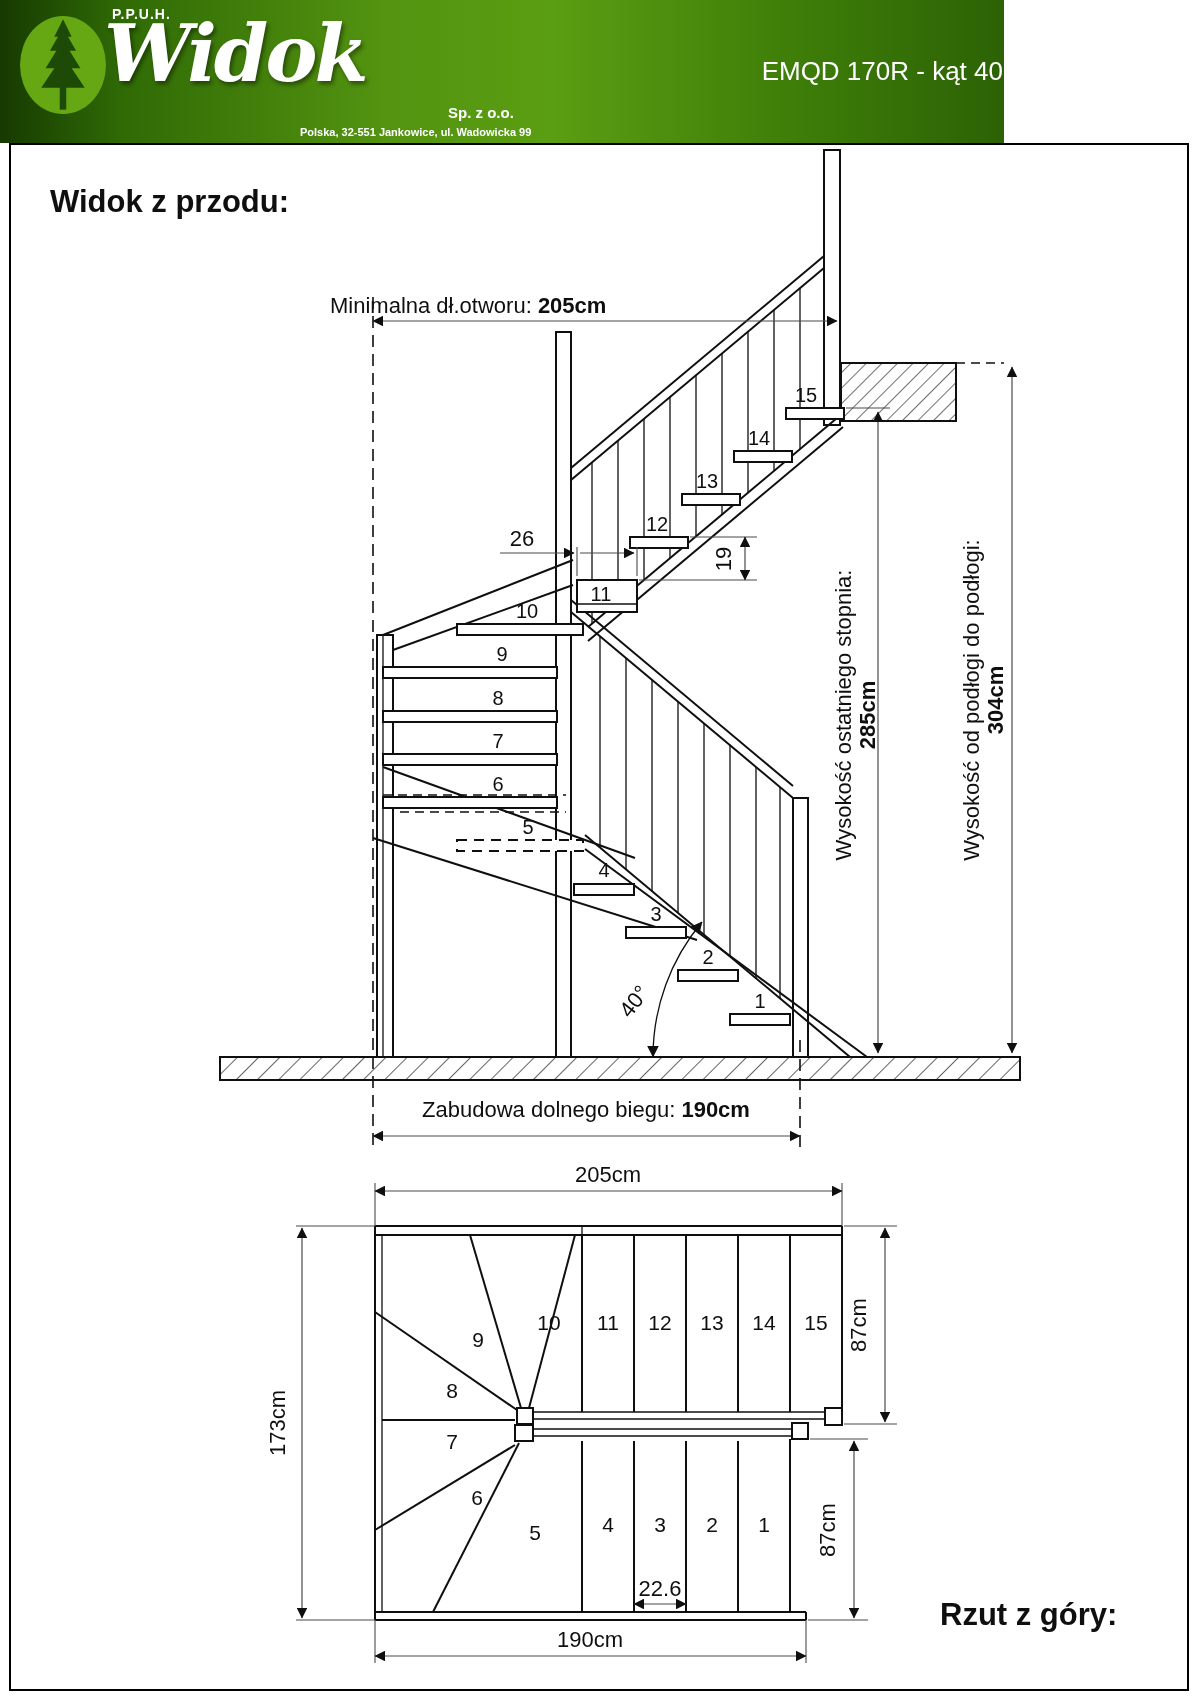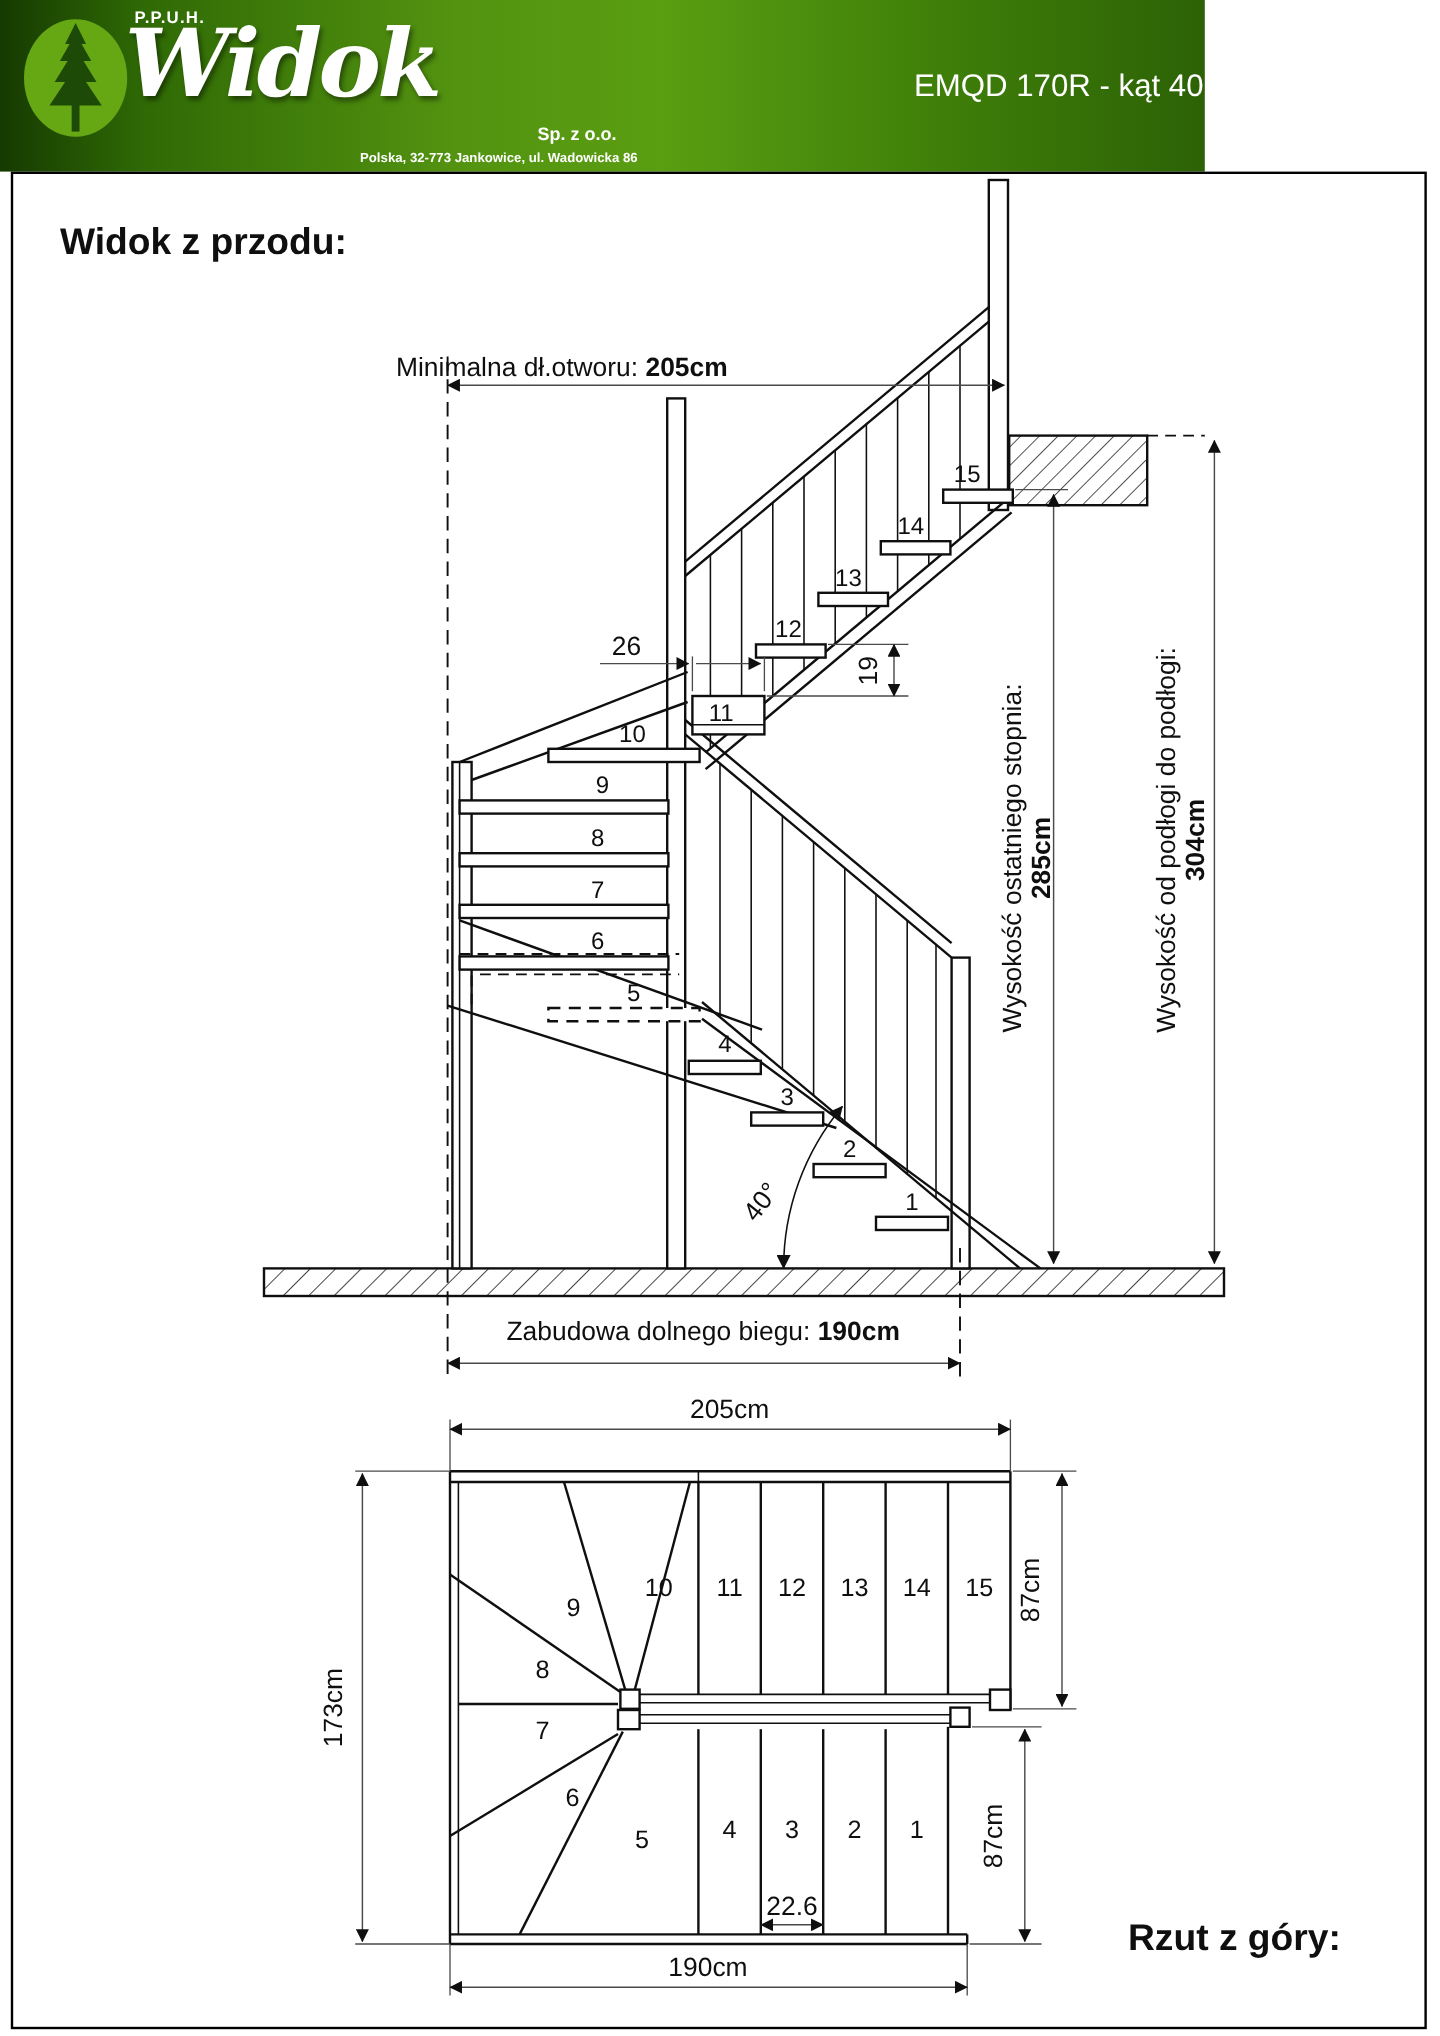--- a/index.html
+++ b/index.html
@@ -39,21 +39,21 @@
       <polygon points="30,3 38,19 22,19" fill="#1d4a06"></polygon>
       <polygon points="30,11 42,32 18,32" fill="#1d4a06"></polygon>
       <polygon points="30,22 46,48 14,48" fill="#1d4a06"></polygon>
       <polygon points="30,36 50,66 10,66" fill="#1d4a06"></polygon>
       <rect x="27" y="64" width="6" height="22" fill="#1d4a06"></rect>
     </svg>
   </div>
   <div class="ppuh">P.P.U.H.</div>
   <div class="brand">Widok</div>
   <div class="spzoo">Sp. z o.o.</div>
-  <div class="addr">Polska, 32-773 Jankowice, ul. Wadowicka 86</div>
+  <div class="addr">Polska, 32-551 Jankowice, ul. Wadowicka 99</div>
   <div class="htitle">
     <div class="t2">EMQD 170R - kąt 40°</div>
   </div>
 </div>
 
 <div class="content-border"></div>
 
 <svg width="1200" height="1697" viewBox="0 0 1200 1697" style="position:absolute;left:0;top:0;">
   <defs>
     <marker id="arr" viewBox="0 0 10 10" refX="9.5" refY="5" markerWidth="9" markerHeight="9" orient="auto-start-reverse">

